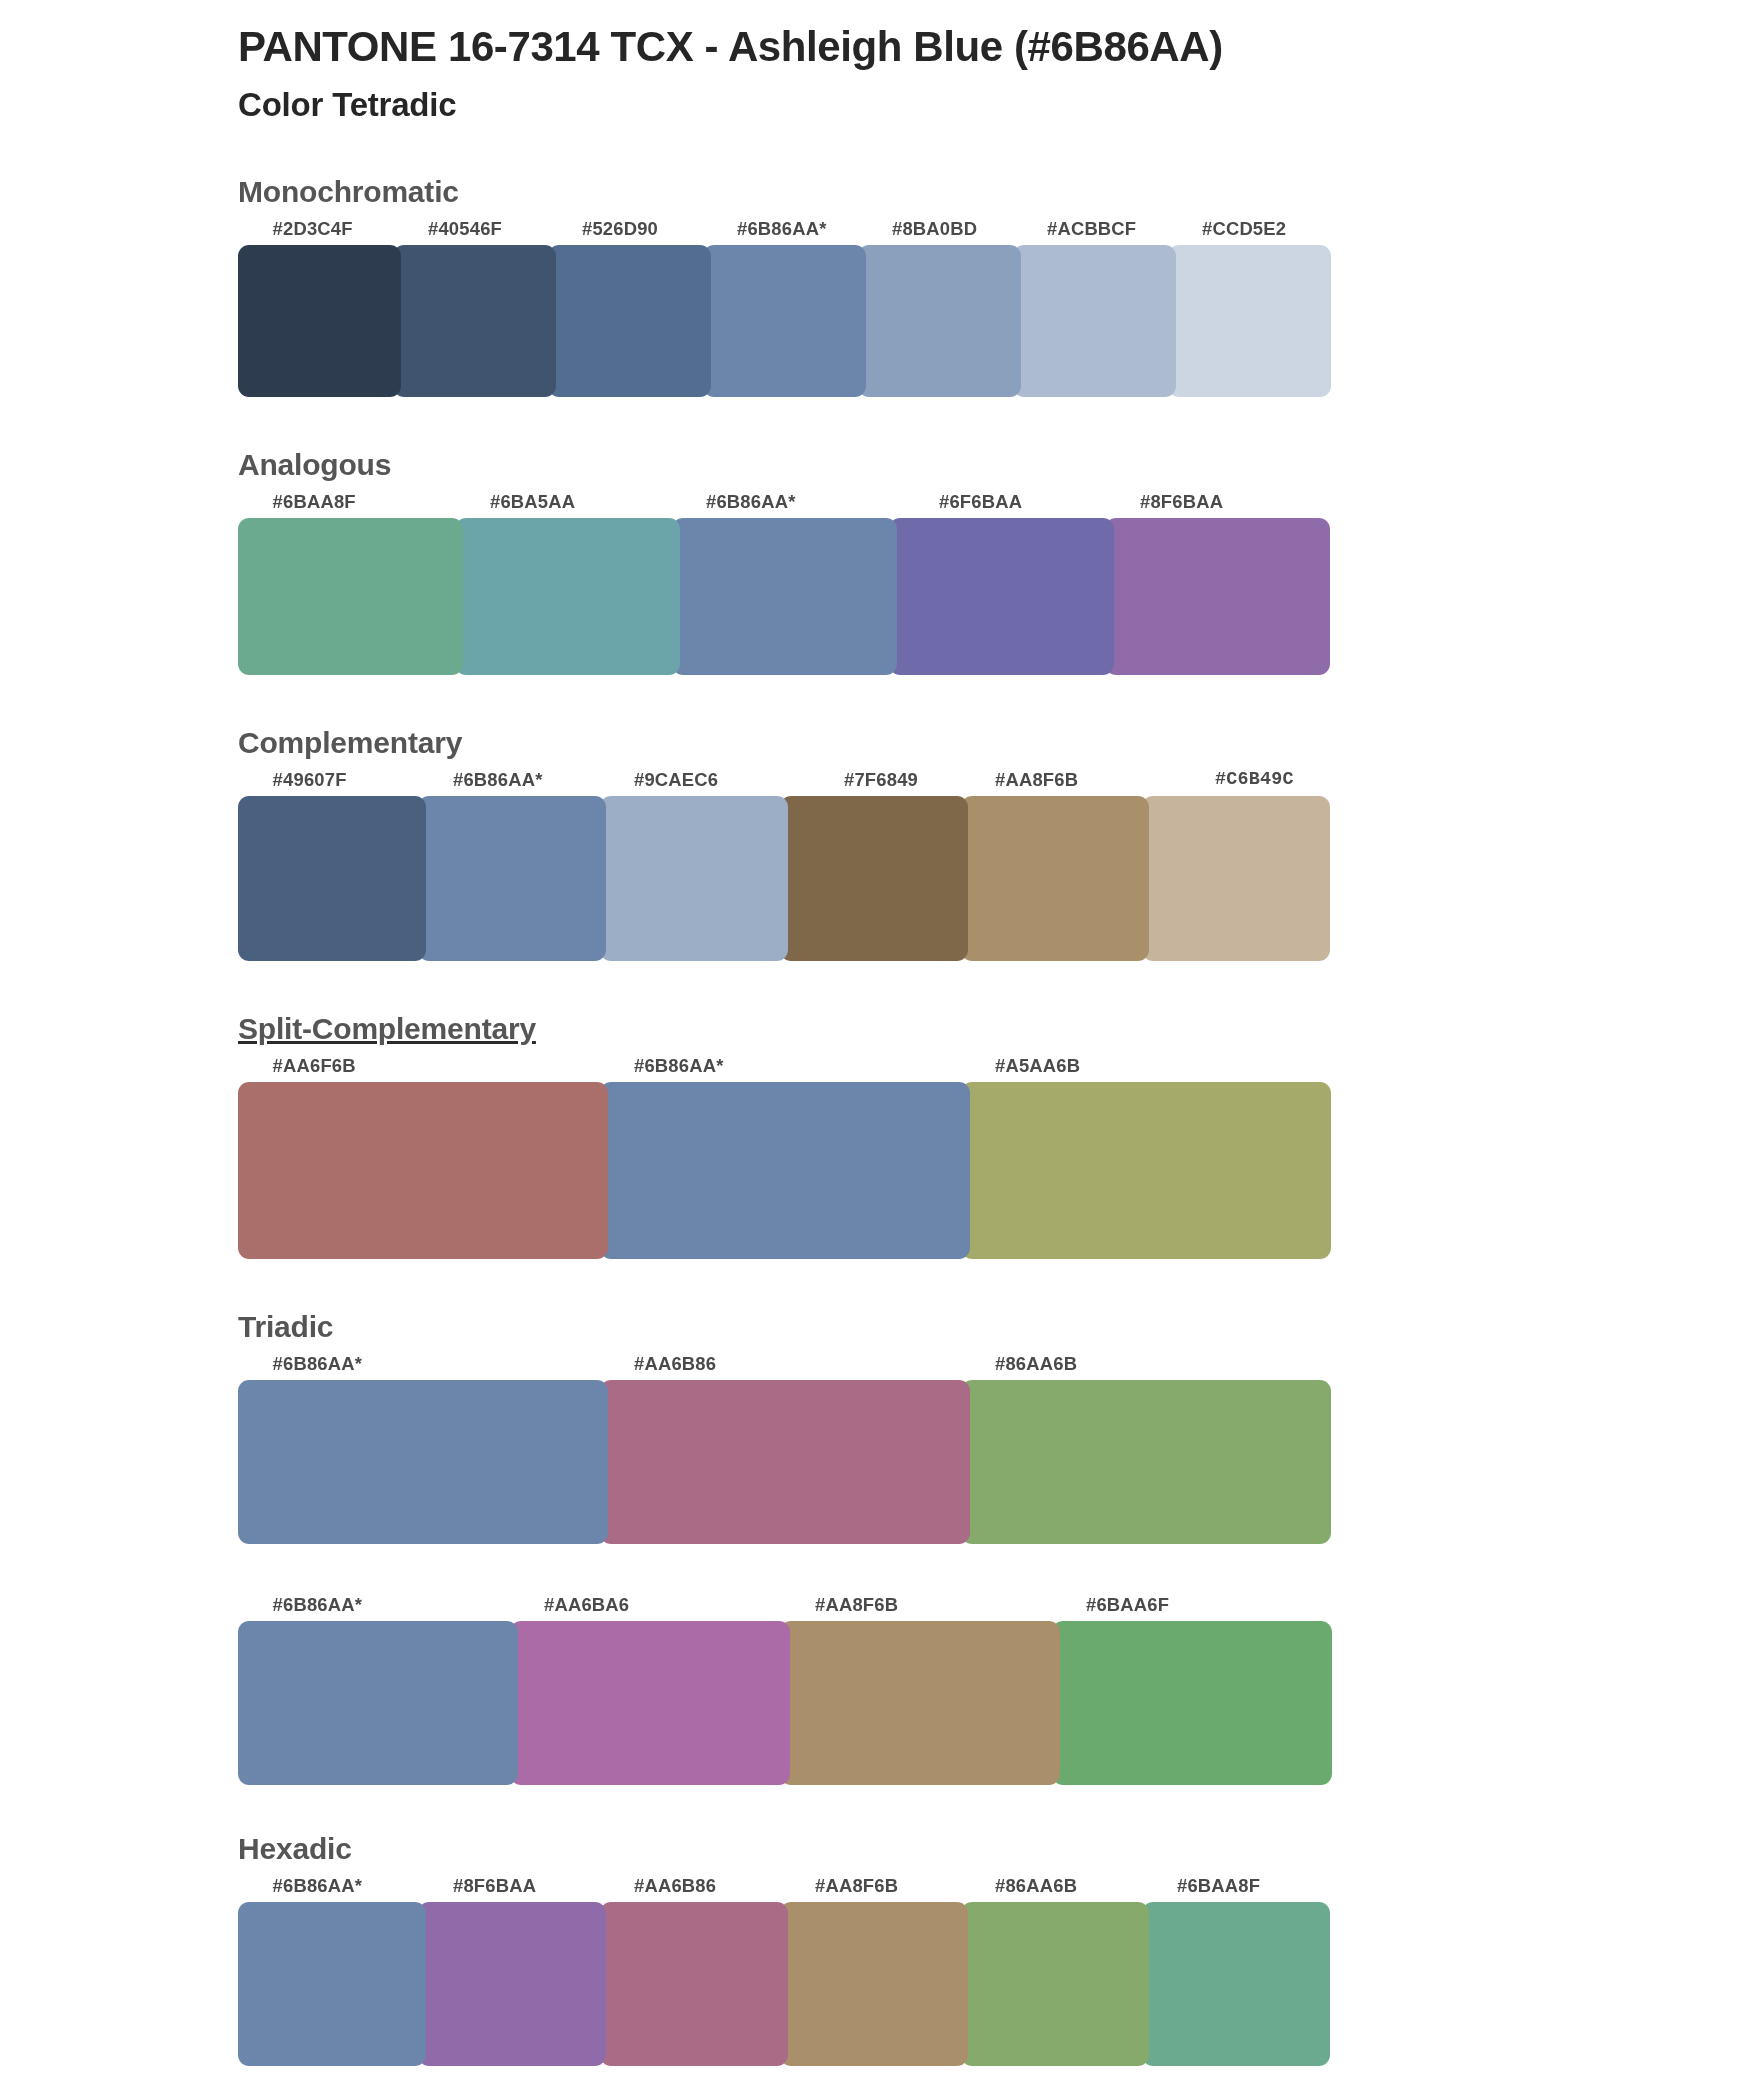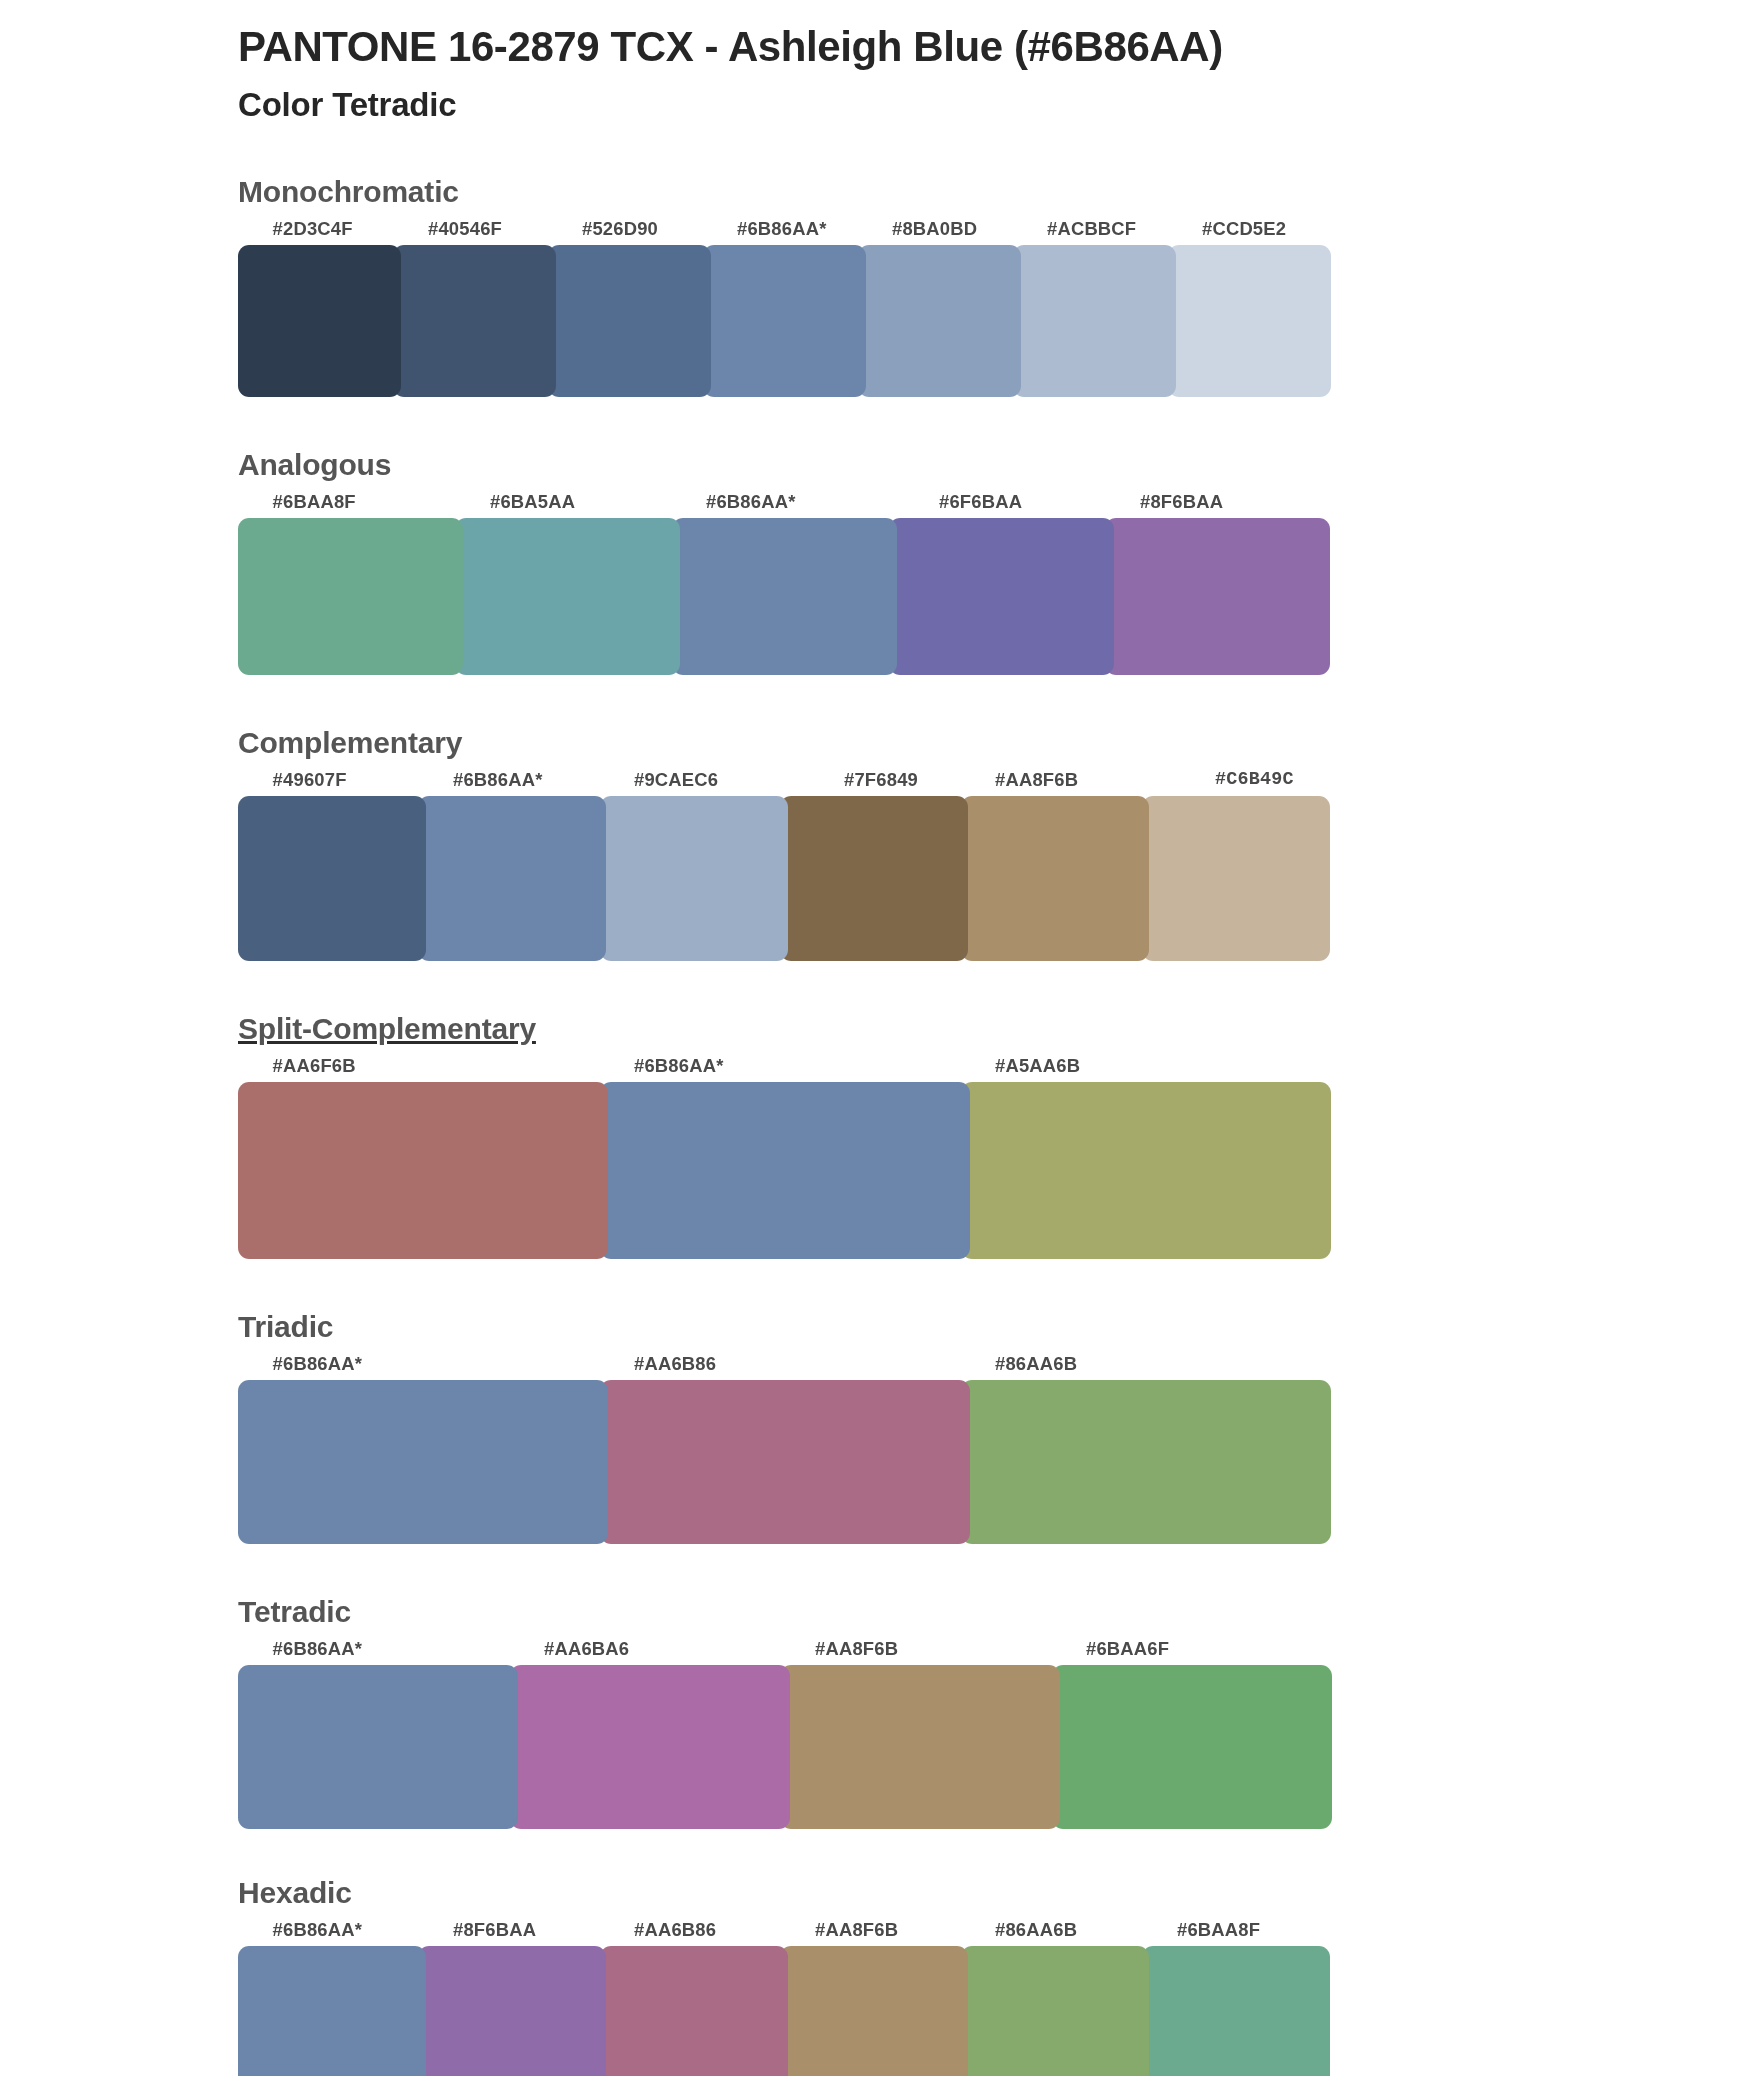--- a/index.html
+++ b/index.html
@@ -101,21 +101,21 @@
     color: #a9a9a9;
     letter-spacing: 0.2px;
   }
 </style>
 </head>
 <body>
 
 <div class="page">
 
   <div class="header">
-    <h1 class="page-title">PANTONE 16-2879 TCX - Ashleigh Blue (#6B86AA)</h1>
+    <h1 class="page-title">PANTONE 16-7314 TCX - Ashleigh Blue (#6B86AA)</h1>
     <h2 class="page-subtitle">Color Tetradic</h2>
   </div>
 
   <div class="sections" id="sections-root">
       <div class="section" style="margin-bottom: 50px;">
         <div class="section-title">Monochromatic</div>
         <div class="swatch-block">
           <div class="labels-row">
             <span class="swatch-label" style="left: 1.6px;">#2D3C4F</span>
             <span class="swatch-label" style="left: 157px; text-align: center;">#40546F</span>
@@ -200,21 +200,20 @@
             <span class="swatch-label" style="left: 724px;">#86AA6B</span>
           </div>
           <div class="chips-row" style="height: 164px;">
             <div class="chip" title="#6B86AA*" style="left: 0px; width: 370px; height: 164px; background: rgb(107, 134, 170); z-index: 3;"></div>
             <div class="chip" title="#AA6B86" style="left: 362px; width: 370px; height: 164px; background: rgb(170, 107, 134); z-index: 2;"></div>
             <div class="chip" title="#86AA6B" style="left: 723px; width: 370px; height: 164px; background: rgb(134, 170, 107); z-index: 1;"></div>
           </div>
         </div>
       </div>
       <div class="section" style="margin-bottom: 46px;">
-        <div class="section-title">Tetradic</div>
         <div class="swatch-block">
           <div class="labels-row">
             <span class="swatch-label" style="left: 1.6px;">#6B86AA*</span>
             <span class="swatch-label" style="left: 273px;">#AA6BA6</span>
             <span class="swatch-label" style="left: 544px;">#AA8F6B</span>
             <span class="swatch-label" style="left: 815px;">#6BAA6F</span>
           </div>
           <div class="chips-row" style="height: 164px;">
             <div class="chip" title="#6B86AA*" style="left: 0px; width: 280px; height: 164px; background: rgb(107, 134, 170); z-index: 4;"></div>
             <div class="chip" title="#AA6BA6" style="left: 272px; width: 280px; height: 164px; background: rgb(170, 107, 166); z-index: 3;"></div>

